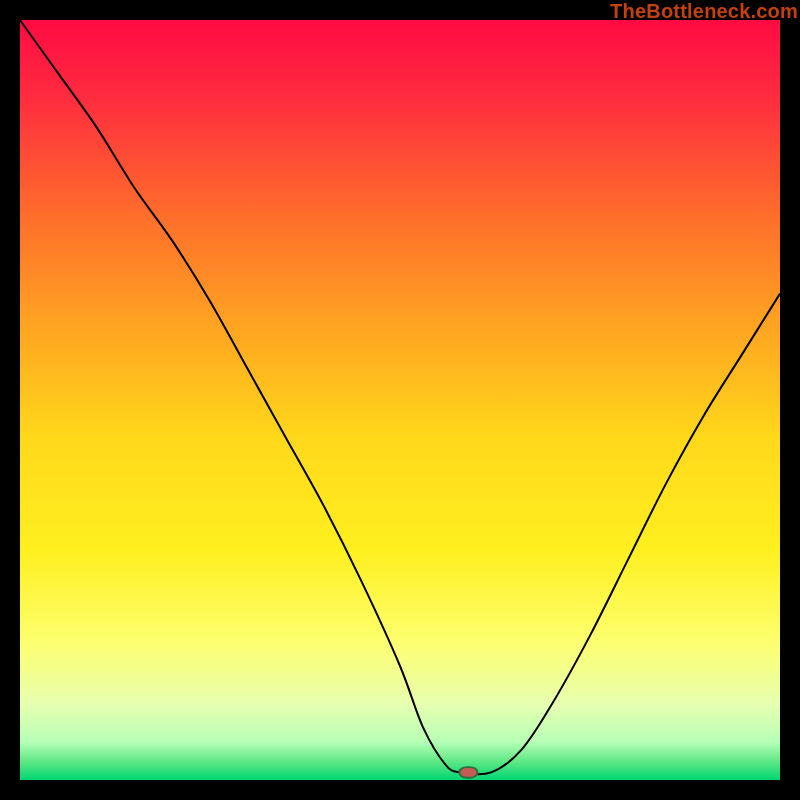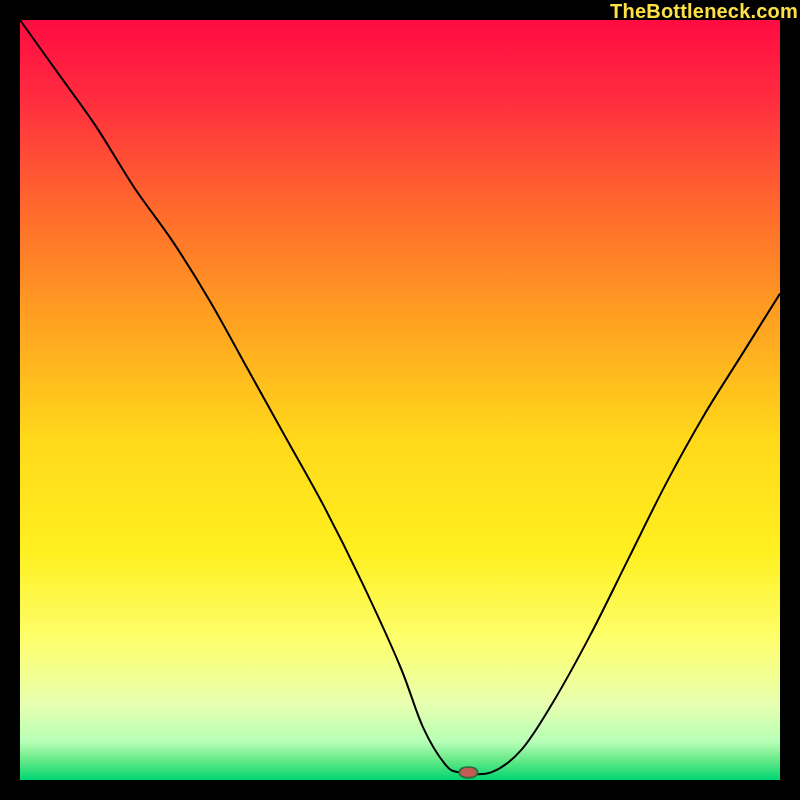--- a/index.html
+++ b/index.html
@@ -39,21 +39,21 @@
     height: 100%;
     overflow: visible;
   }
   .watermark {
     position: absolute;
     top: 0;
     right: 2px;
     font-family: Arial, Helvetica, sans-serif;
     font-size: 20px;
     font-weight: bold;
-    color: #fde047;
+    color: #c2410c;
     letter-spacing: 0.2px;
   }
 </style>
 </head>
 <body>
 
 <div class="frame">
 
   <div class="plot">
 

